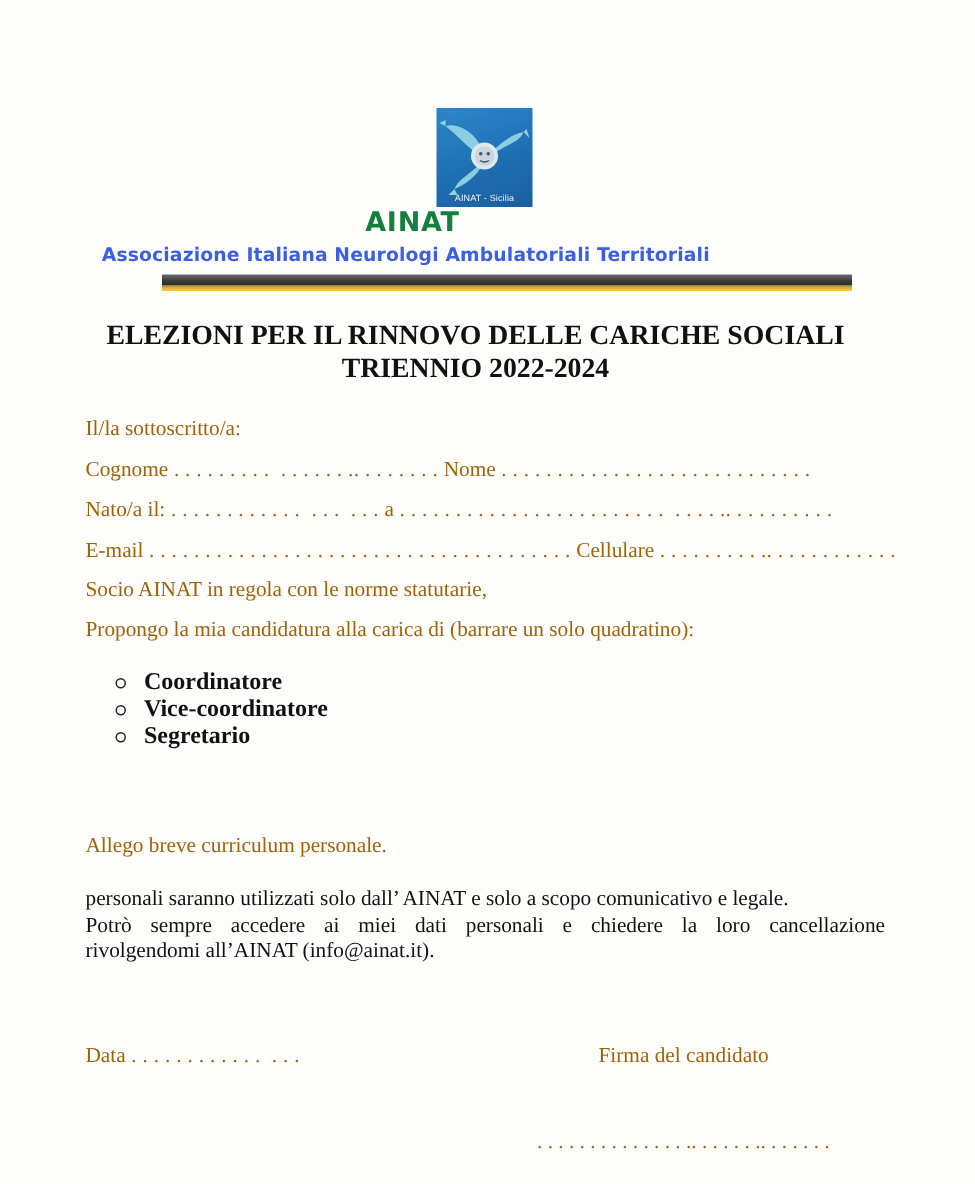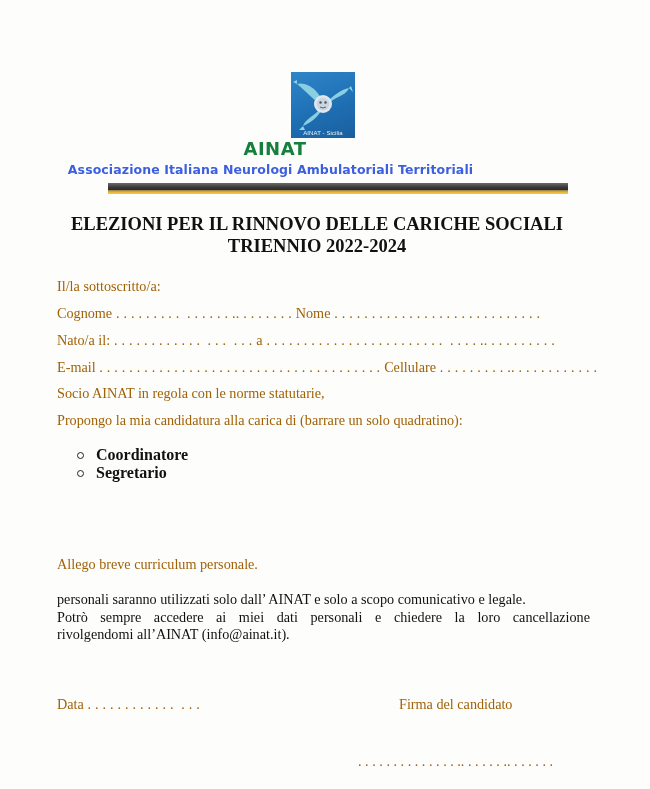--- a/index.html
+++ b/index.html
@@ -191,20 +191,24 @@
 <div class="line" style="top:385px;">Socio AINAT in regola con le norme statutarie,</div>
 <div class="line" style="top:412px;">Propongo la mia candidatura alla carica di (barrare un solo quadratino):</div>
 
 <div class="options">
   <div class="opt">
     <span class="radio"></span>
     <span class="opt-label">Coordinatore</span>
   </div>
   <div class="opt">
     <span class="radio"></span>
+    <span class="opt-label">Vice-coordinatore</span>
+  </div>
+  <div class="opt">
+    <span class="radio"></span>
     <span class="opt-label">Segretario</span>
   </div>
 </div>
 
 <div class="line" style="top:556px;">Allego breve curriculum personale.</div>
 
 <div class="para">
   <span class="p-line last">personali saranno utilizzati solo dall’ AINAT e solo a scopo comunicativo e legale.</span>
   <span class="p-line">Potrò sempre accedere ai miei dati personali e chiedere la loro cancellazione</span>
   <span class="p-line last">rivolgendomi all’AINAT (info@ainat.it).</span>

